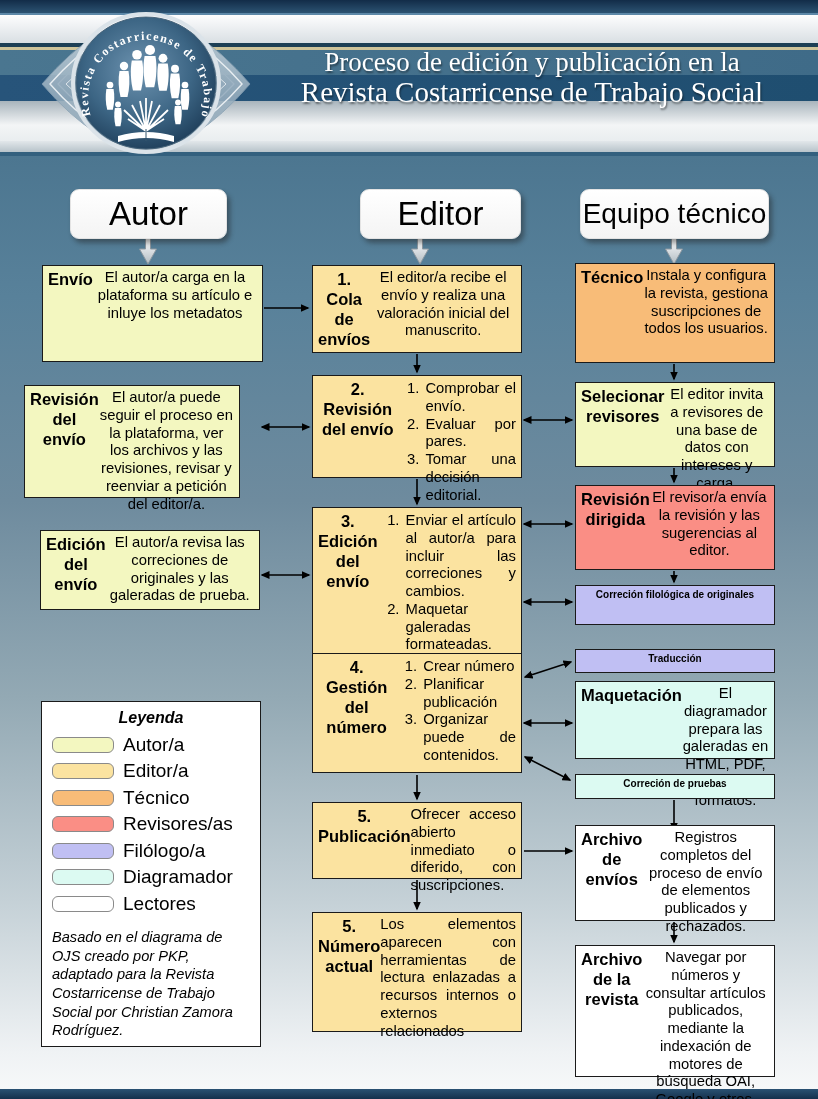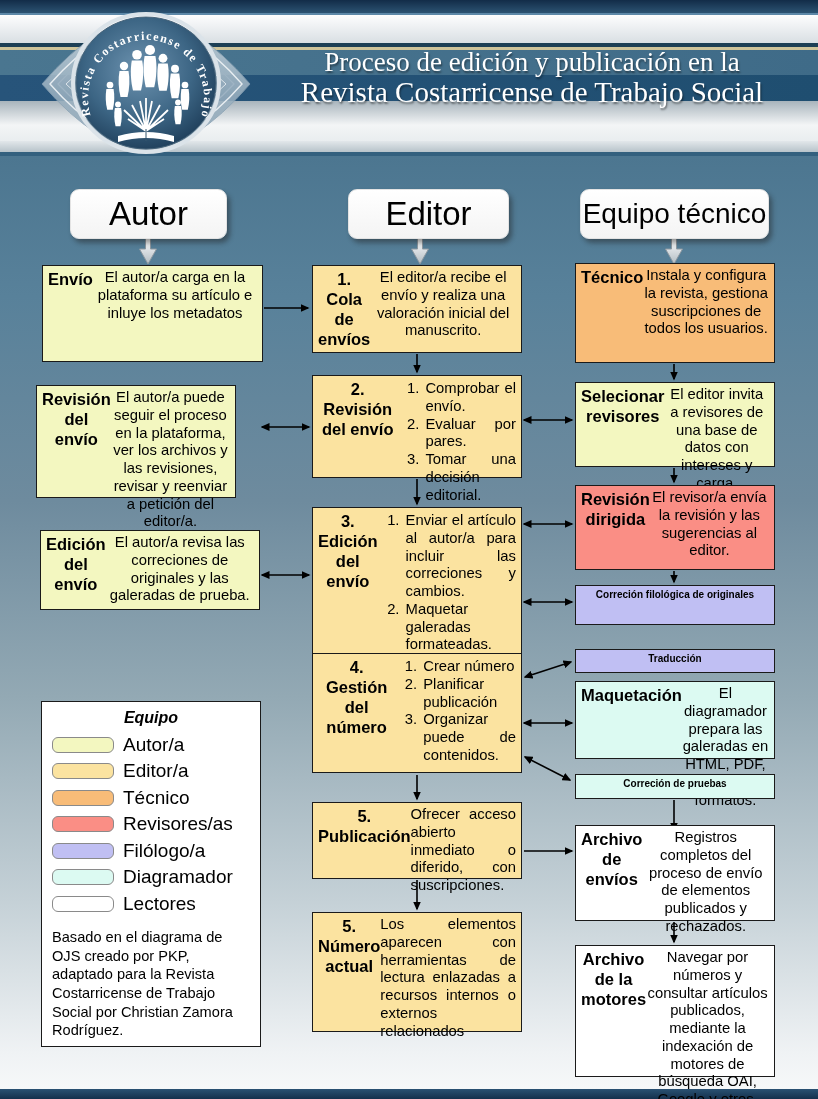--- a/index.html
+++ b/index.html
@@ -50,21 +50,21 @@
   .role-designer{background:#dcfaf2;}
   .role-readers{background:#ffffff;}
   .legend{position:absolute;left:41px;top:701px;width:220px;height:346px;z-index:4;
      background:#fff;border:1px solid #1a1a1a;box-sizing:border-box;padding:7px 10px;}
   .legend-title{text-align:center;font-weight:bold;font-style:italic;font-size:16px;
      margin-bottom:9px;}
   .legend-row{display:flex;align-items:center;height:17px;margin-bottom:9.5px;}
   .legend-swatch{width:62px;height:16px;border:1px solid #8a8a8a;border-radius:6px;
      box-sizing:border-box;flex:0 0 auto;}
   .legend-label{margin-left:9px;font-size:19px;}
-  .legend-note{margin-top:16px;font-size:14.6px;line-height:1.28;}
+  .legend-note{margin-top:16px;font-style:italic;font-size:14.6px;line-height:1.28;}
   svg text{font-family:"Liberation Serif",serif;}
 </style>
 </head>
 <body>
 
 <div class="page">
 
   <div class="band band-top"></div>
   <div class="band band-topline"></div>
   <div class="band band-silver1"></div>
@@ -125,21 +125,21 @@
     </g>
     <g>
       <path d="M78,131 Q106,123 134,131 L134,137 Q106,129 78,137 Z" fill="#ffffff"></path>
       <path d="M106,124 L106,136" stroke="#35566f" stroke-width="1"></path>
     </g>
   </svg>
 
   <div class="col-header" style="left:70px;top:189px;width:155px;height:48px">
     <span>Autor</span>
   </div>
-  <div class="col-header" style="left:348px;top:189px;width:159px;height:48px">
+  <div class="col-header" style="left:360px;top:189px;width:159px;height:48px">
     <span>Editor</span>
   </div>
   <div class="col-header small" style="left:580px;top:189px;width:187px;height:48px">
     <span>Equipo técnico</span>
   </div>
 
   <svg class="connectors" width="818" height="1099" viewBox="0 0 818 1099">
     <defs>
       <marker id="ah" markerWidth="9" markerHeight="8" refX="7.5" refY="4" orient="auto-start-reverse" markerUnits="userSpaceOnUse">
         <path d="M0,0 L9,4 L0,8 Z" fill="#000"></path>
@@ -174,21 +174,21 @@
       <line x1="417" y1="880" x2="417" y2="909" marker-end="url(#ah)"></line>
       <line x1="674" y1="800" x2="674" y2="830" marker-end="url(#ah)"></line>
       <line x1="674" y1="922" x2="674" y2="942" marker-end="url(#ah)"></line>
     </g>
   </svg>
 
   <div class="fbox role-author" style="left:42px;top:265px;width:221px;height:97px">
     <div class="fbox-title">Envío</div>
     <div class="fbox-body">El autor/a carga en la plataforma su artículo e inluye los metadatos</div>
   </div>
-  <div class="fbox role-author" style="left:36px;top:385px;width:200px;height:113px">
+  <div class="fbox role-author" style="left:24px;top:385px;width:216px;height:113px">
     <div class="fbox-title">Revisión del envío</div>
     <div class="fbox-body">El autor/a puede seguir el proceso en la plataforma, ver los archivos y las revisiones, revisar y reenviar a petición del editor/a.</div>
   </div>
   <div class="fbox role-author" style="left:40px;top:530px;width:220px;height:80px">
     <div class="fbox-title">Edición del envío</div>
     <div class="fbox-body">El autor/a revisa las correciones de originales y las galeradas de prueba.</div>
   </div>
 
   <div class="fbox role-editor" style="left:312px;top:265px;width:210px;height:88px">
     <div class="fbox-title">1. Cola de envíos</div>
@@ -249,26 +249,26 @@
     <div class="fbox-body">El diagramador prepara las galeradas en HTML, PDF, PSD y otros formatos.</div>
   </div>
   <div class="fbox role-designer" style="left:575px;top:774px;width:200px;height:25px">
     <div class="fbox-title sm">Correción de pruebas</div>
   </div>
   <div class="fbox role-readers" style="left:575px;top:825px;width:200px;height:96px">
     <div class="fbox-title">Archivo de envíos</div>
     <div class="fbox-body">Registros completos del proceso de envío de elementos publicados y rechazados.</div>
   </div>
   <div class="fbox role-readers" style="left:575px;top:945px;width:200px;height:132px">
-    <div class="fbox-title">Archivo de la motores</div>
+    <div class="fbox-title">Archivo de la revista</div>
     <div class="fbox-body">Navegar por números y consultar artículos publicados, mediante la indexación de motores de búsqueda OAI, Google y otros.</div>
   </div>
 
   <div class="legend">
-    <div class="legend-title">Equipo</div>
+    <div class="legend-title">Leyenda</div>
     <div class="legend-row">
       <div class="legend-swatch" title="Autor/a" style="background: rgb(243, 247, 192);"></div>
       <div class="legend-label">Autor/a</div>
     </div>
     <div class="legend-row">
       <div class="legend-swatch" title="Editor/a" style="background: rgb(251, 227, 160);"></div>
       <div class="legend-label">Editor/a</div>
     </div>
     <div class="legend-row">
       <div class="legend-swatch" title="Técnico" style="background: rgb(248, 188, 120);"></div>

